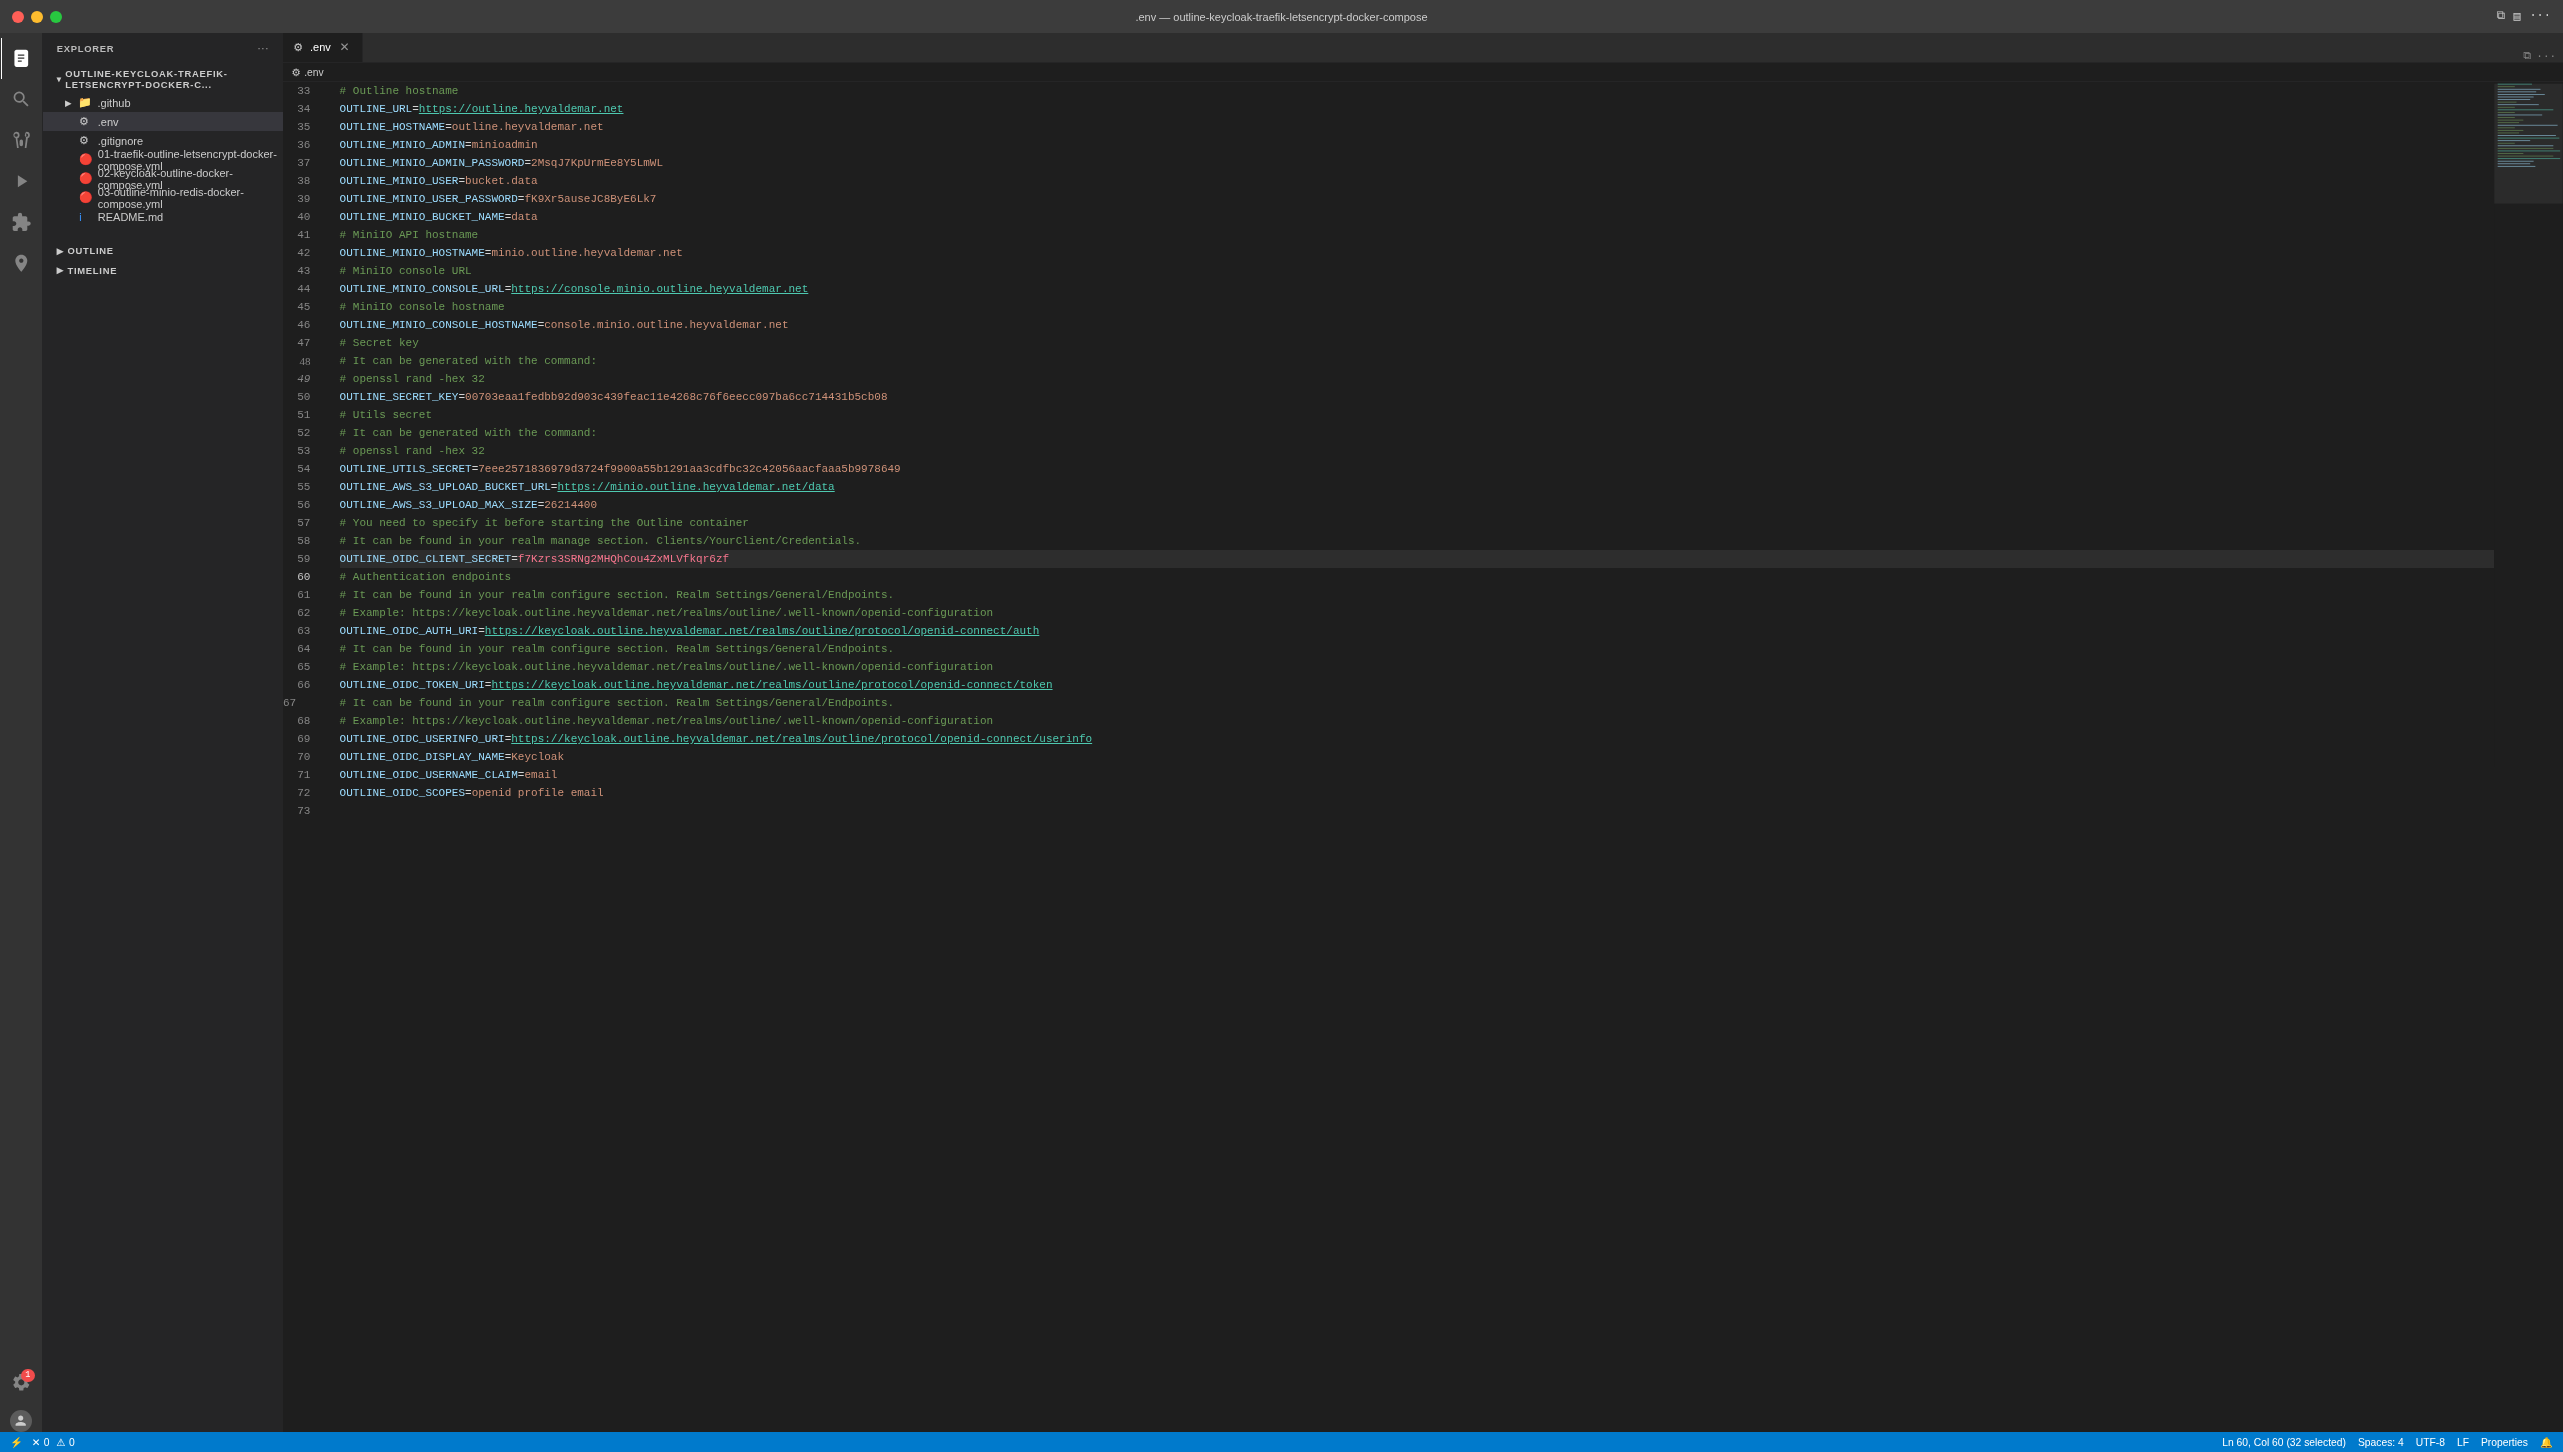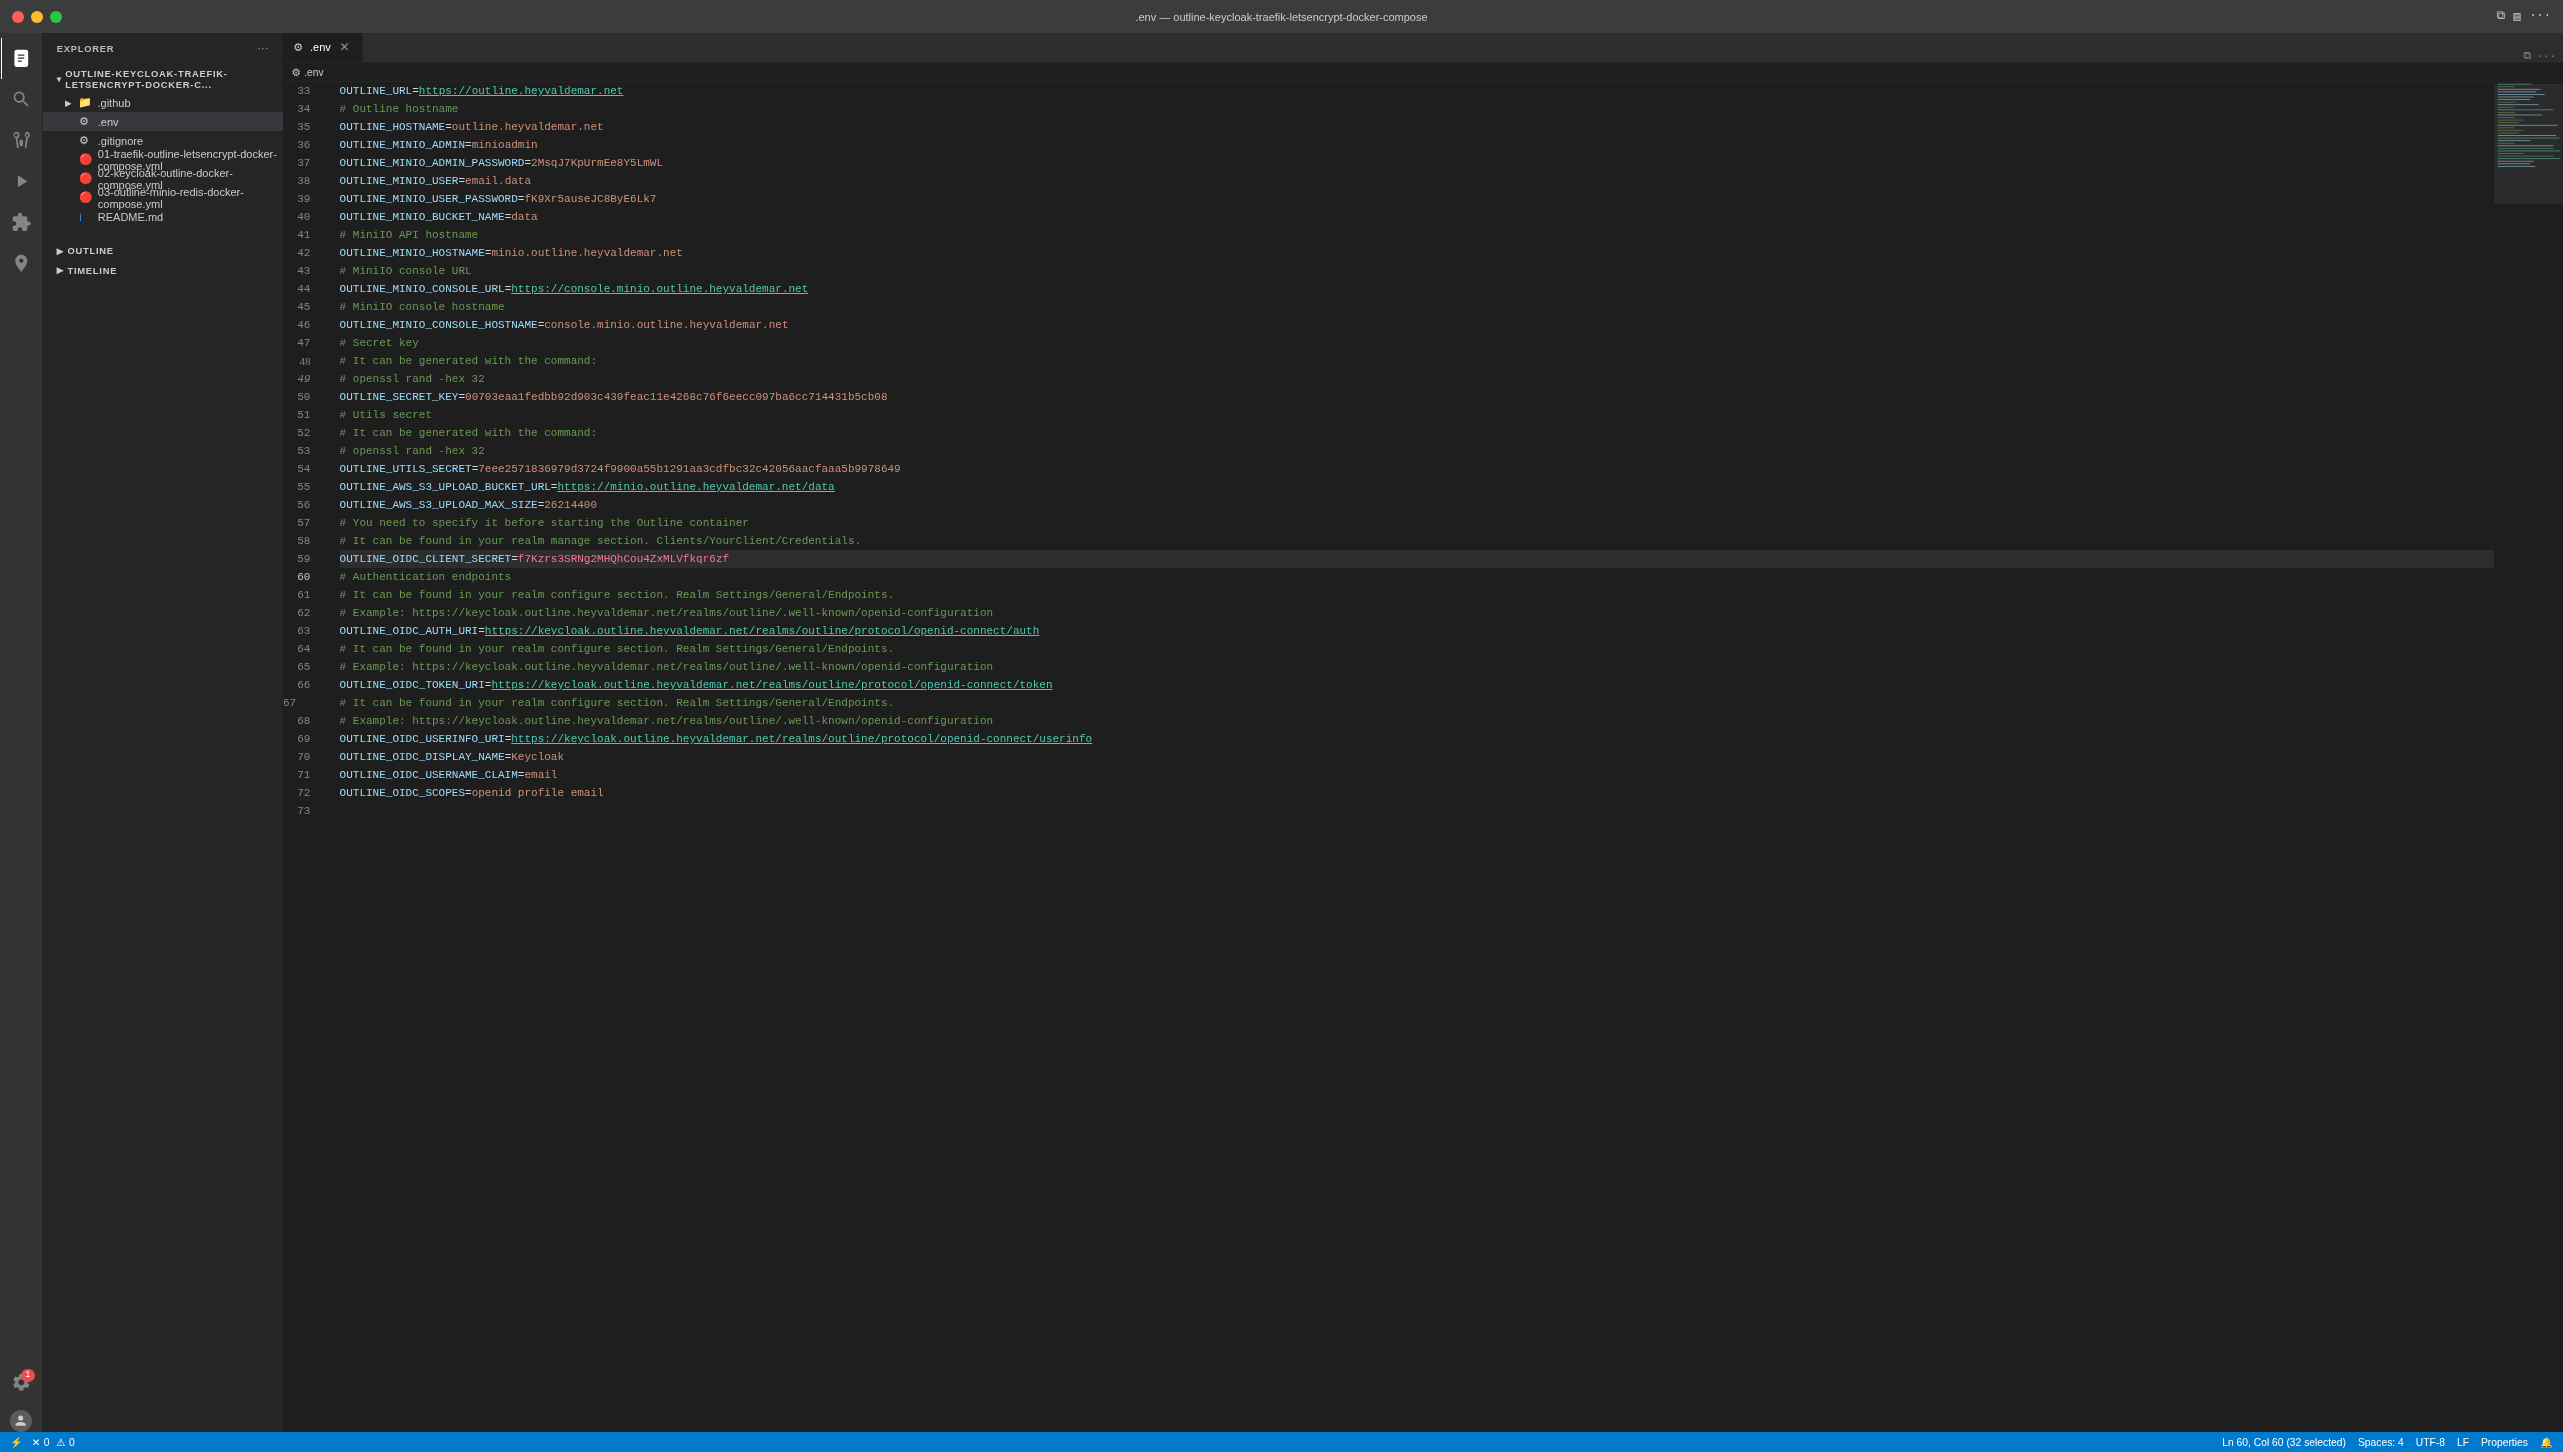--- a/index.html
+++ b/index.html
@@ -540,26 +540,26 @@
           <div class="ln" style="line-height: 18px; font-size: 11px; padding-right: 10.3px; text-align: left; color: rgb(133, 133, 133);">67</div>
           <div class="ln" style="line-height: 18px; font-size: 11px; padding-right: 10.3px; text-align: right; color: rgb(133, 133, 133);">68</div>
           <div class="ln" style="line-height: 18px; font-size: 11px; padding-right: 10.3px; text-align: right; color: rgb(133, 133, 133);">69</div>
           <div class="ln" style="line-height: 18px; font-size: 11px; padding-right: 10.3px; text-align: right; color: rgb(133, 133, 133);">70</div>
           <div class="ln" style="line-height: 18px; font-size: 11px; padding-right: 10.3px; text-align: right; color: rgb(133, 133, 133);">71</div>
           <div class="ln" style="line-height: 18px; font-size: 11px; padding-right: 10.3px; text-align: right; color: rgb(133, 133, 133);">72</div>
           <div class="ln" style="line-height: 18px; font-size: 11px; padding-right: 10.3px; text-align: right; color: rgb(133, 133, 133);">73</div>
         </div>
 
       <div class="code-content" id="code-content">
+          <div class="code-line"><span class="c-comment"># Outline hostname</span></div>
           <div class="code-line"><span class="c-key">OUTLINE_URL</span><span class="c-eq">=</span><span class="c-url">https://outline.heyvaldemar.net</span></div>
-          <div class="code-line"><span class="c-comment"># Outline hostname</span></div>
           <div class="code-line"><span class="c-key">OUTLINE_HOSTNAME</span><span class="c-eq">=</span><span class="c-val">outline.heyvaldemar.net</span></div>
           <div class="code-line"><span class="c-key">OUTLINE_MINIO_ADMIN</span><span class="c-eq">=</span><span class="c-val">minioadmin</span></div>
           <div class="code-line"><span class="c-key">OUTLINE_MINIO_ADMIN_PASSWORD</span><span class="c-eq">=</span><span class="c-val">2MsqJ7KpUrmEe8Y5LmWL</span></div>
-          <div class="code-line"><span class="c-key">OUTLINE_MINIO_USER</span><span class="c-eq">=</span><span class="c-val">email.data</span></div>
+          <div class="code-line"><span class="c-key">OUTLINE_MINIO_USER</span><span class="c-eq">=</span><span class="c-val">bucket.data</span></div>
           <div class="code-line"><span class="c-key">OUTLINE_MINIO_USER_PASSWORD</span><span class="c-eq">=</span><span class="c-val">fK9Xr5auseJC8ByE6Lk7</span></div>
           <div class="code-line"><span class="c-key">OUTLINE_MINIO_BUCKET_NAME</span><span class="c-eq">=</span><span class="c-val">data</span></div>
           <div class="code-line"><span class="c-comment"># MiniIO API hostname</span></div>
           <div class="code-line"><span class="c-key">OUTLINE_MINIO_HOSTNAME</span><span class="c-eq">=</span><span class="c-val">minio.outline.heyvaldemar.net</span></div>
           <div class="code-line"><span class="c-comment"># MiniIO console URL</span></div>
           <div class="code-line"><span class="c-key">OUTLINE_MINIO_CONSOLE_URL</span><span class="c-eq">=</span><span class="c-url">https://console.minio.outline.heyvaldemar.net</span></div>
           <div class="code-line"><span class="c-comment"># MiniIO console hostname</span></div>
           <div class="code-line"><span class="c-key">OUTLINE_MINIO_CONSOLE_HOSTNAME</span><span class="c-eq">=</span><span class="c-val">console.minio.outline.heyvaldemar.net</span></div>
           <div class="code-line"><span class="c-comment"># Secret key</span></div>
           <div class="code-line"><span class="c-comment"># It can be generated with the command:</span></div>

